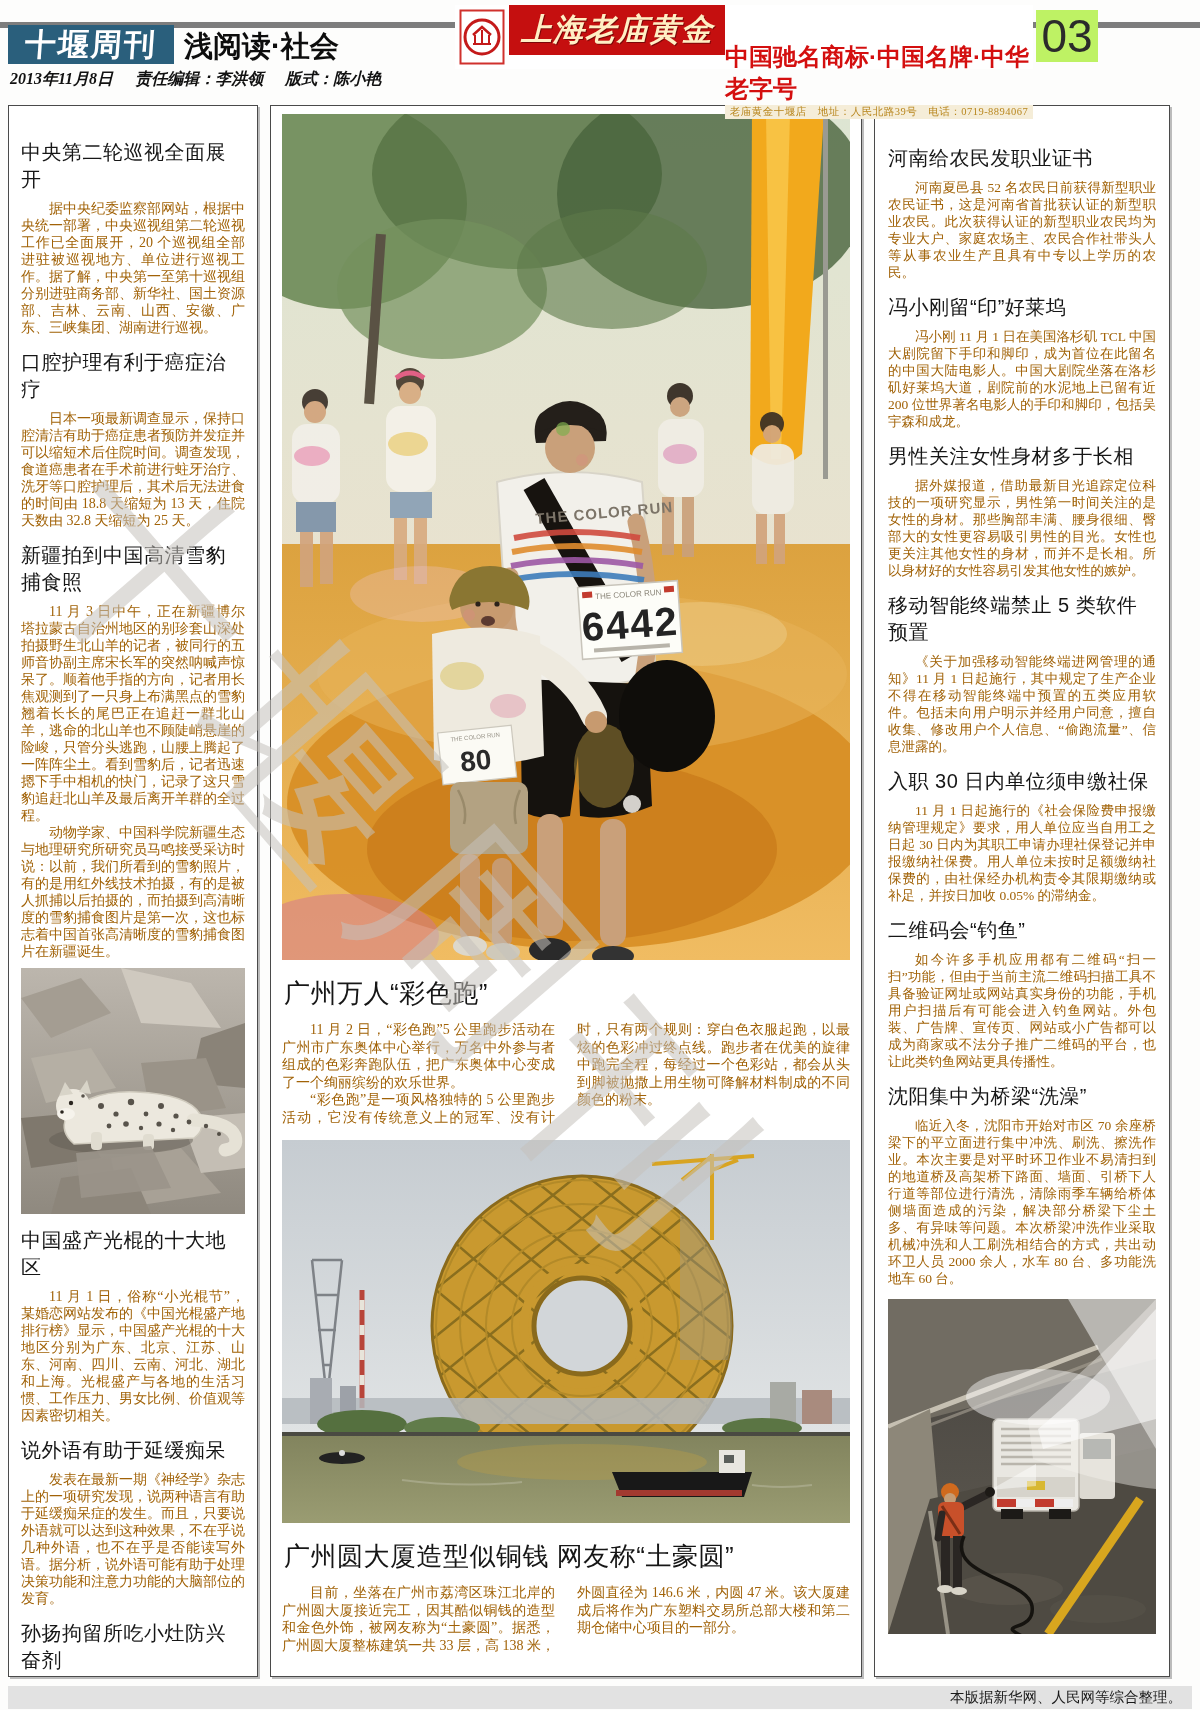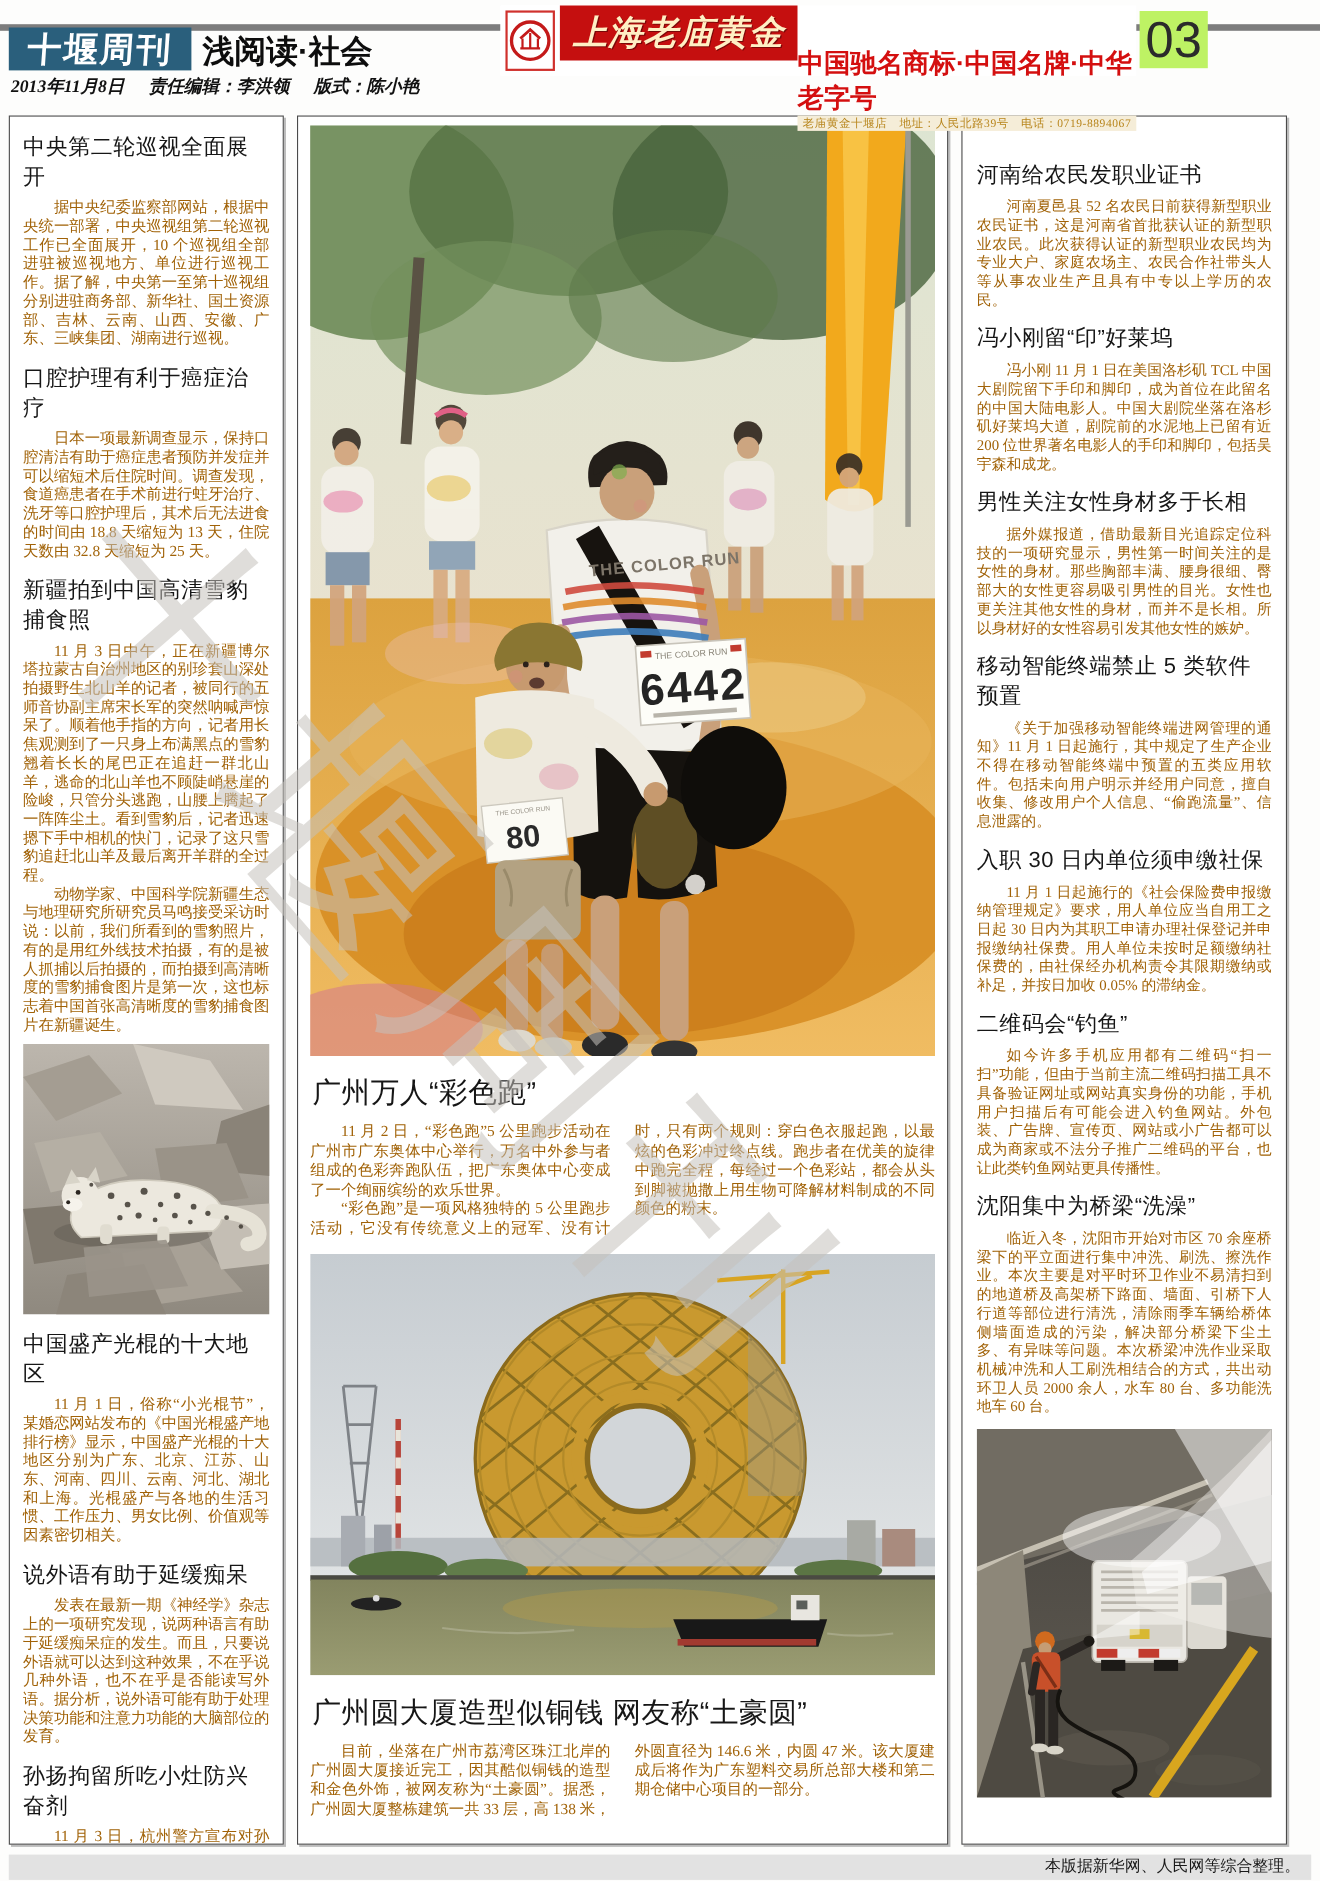--- a/index.html
+++ b/index.html
@@ -24,21 +24,21 @@
   .ad-right{flex:1;display:flex;flex-direction:column;margin-top:36px;}
   .ad-slogan{flex:1;display:flex;align-items:center;justify-content:center;
       font-family:"Liberation Sans",sans-serif;font-weight:bold;font-size:24px;color:#d40f0f;}
   .ad-store{height:21px;background:#f5edd8;display:flex;align-items:center;justify-content:center;
       font-size:10.5px;color:#b8861d;letter-spacing:.5px;}
   .page-num{position:absolute;left:1036px;top:10px;width:62px;height:52px;background:#bef264;z-index:2;
       font-family:"Liberation Sans",sans-serif;font-size:46px;color:#2b2b2b;line-height:52px;text-align:center;}
   
   .col-box{position:absolute;top:105px;height:1572px;background:#fff;border:1px solid #4a4a4a;
       box-shadow:2px 2px 0 #bcbcbc;box-sizing:border-box;overflow:hidden;}
-  #left-box{left:8px;width:250px;padding:1px 12px;}
+  #left-box{left:8px;width:250px;padding:20px 12px;}
   #middle-box{left:270px;width:592px;padding:8px 11px;}
   #right-box{left:874px;width:296px;padding:26px 13px;}
   .hl{font-family:"Liberation Sans",sans-serif;font-weight:normal;font-size:20px;color:#161616;
       margin:13px 0 7px;letter-spacing:.5px;}
   #middle-box .hl{font-size:26px;margin:16px 2px 10px;}
   .bd p{margin:0;text-indent:2em;text-align:justify;font-size:14px;line-height:17.5px;color:#a16207;}
   #left-box .bd p{line-height:17px;}
   #right-box .bd p{font-size:13.5px;line-height:17px;}
   .twocol{column-count:2;column-gap:22px;}
   .figure{margin:8px 0;line-height:0;}
@@ -82,21 +82,21 @@
     <div class="ad-slogan">中国驰名商标·中国名牌·中华老字号</div>
     <div class="ad-store">老庙黄金十堰店　地址：人民北路39号　电话：0719-8894067</div>
   </div>
 </div>
 <div class="page-num">03</div>
 
 <div class="col-box" id="left-box">
   <div>
     <h2 class="hl">中央第二轮巡视全面展开</h2>
     <div class="bd">
-        <p>据中央纪委监察部网站，根据中央统一部署，中央巡视组第二轮巡视工作已全面展开，10 个巡视组全部进驻被巡视地方、单位进行巡视工作。据了解，中央第一至第十巡视组分别进驻商务部、新华社、国土资源部、吉林、云南、山西、安徽、广东、三峡集团、湖南进行巡视。</p>
+        <p>据中央纪委监察部网站，根据中央统一部署，中央巡视组第二轮巡视工作已全面展开，20 个巡视组全部进驻被巡视地方、单位进行巡视工作。据了解，中央第一至第十巡视组分别进驻商务部、新华社、国土资源部、吉林、云南、山西、安徽、广东、三峡集团、湖南进行巡视。</p>
       </div>
   </div>
   <div>
     <h2 class="hl">口腔护理有利于癌症治疗</h2>
     <div class="bd">
         <p>日本一项最新调查显示，保持口腔清洁有助于癌症患者预防并发症并可以缩短术后住院时间。调查发现，食道癌患者在手术前进行蛀牙治疗、洗牙等口腔护理后，其术后无法进食的时间由 18.8 天缩短为 13 天，住院天数由 32.8 天缩短为 25 天。</p>
       </div>
   </div>
   <div>
     <h2 class="hl">新疆拍到中国高清雪豹捕食照</h2>

